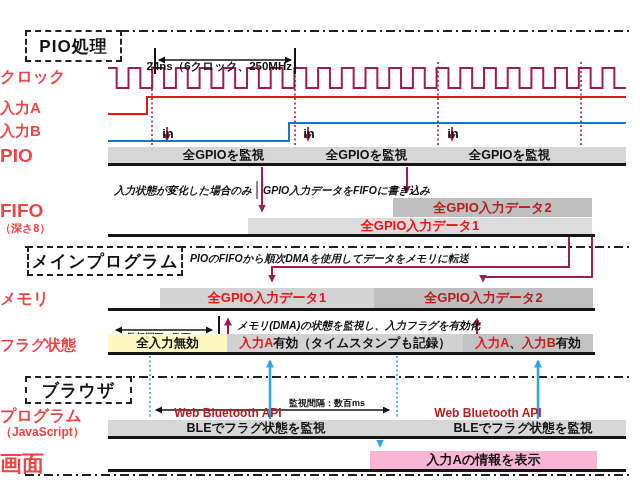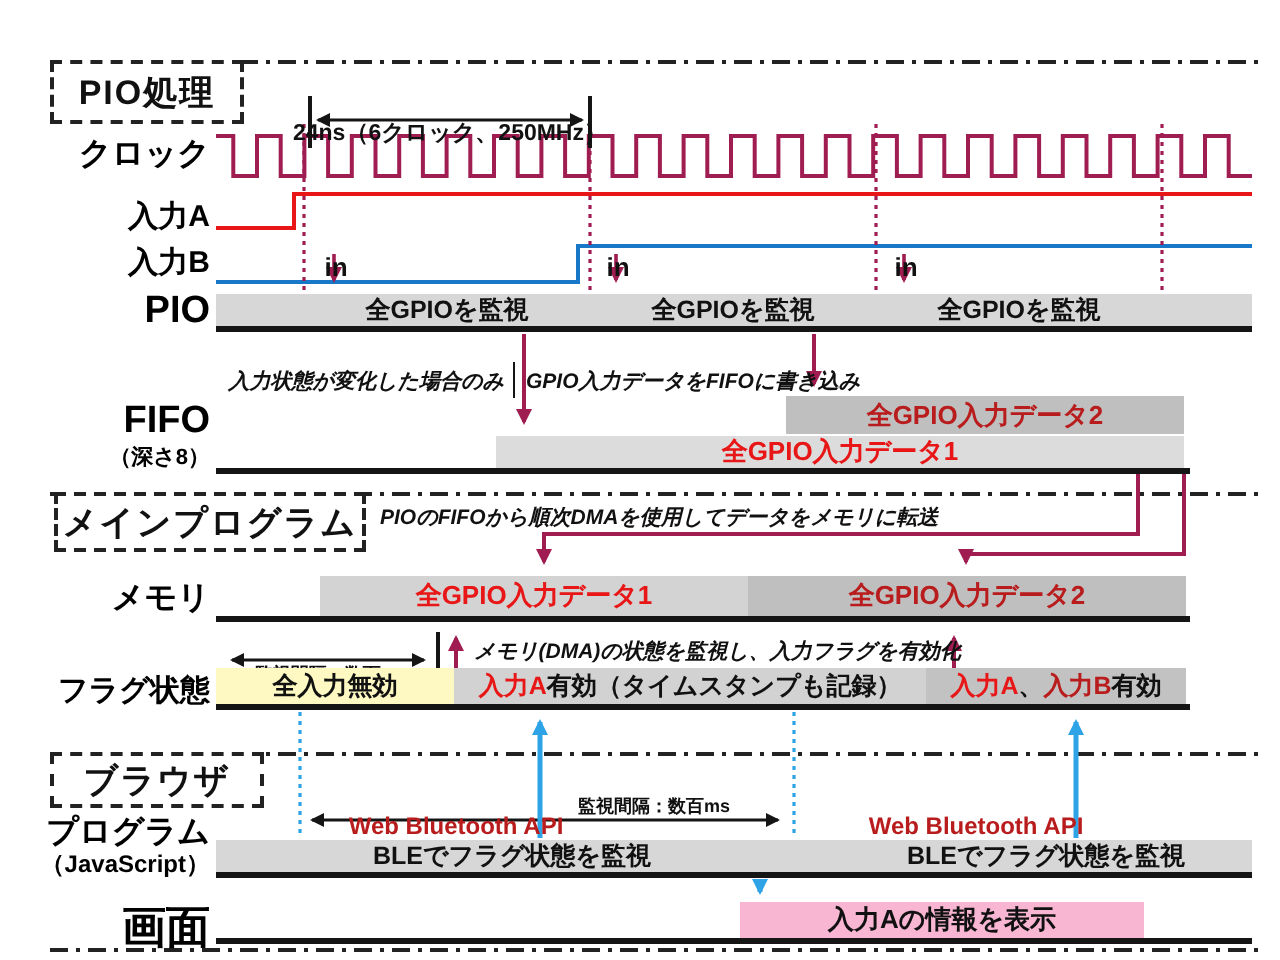--- a/index.html
+++ b/index.html
@@ -2,21 +2,21 @@
 <html><head>
 <meta charset="utf-8">
 <style>
   html,body{margin:0;padding:0;background:#fff;}
   #stage{
     position:relative;width:640px;height:480px;background:#fff;overflow:hidden;
     font-family:"Liberation Sans","DejaVu Sans",sans-serif;font-weight:bold;color:#111;
   }
   #overlay{position:absolute;left:0;top:0;width:640px;height:480px;}
   .abs{position:absolute;}
-  .rowlabel{left:0;width:105px;text-align:right;color:#000000;}
+  .rowlabel{left:0;width:105px;text-align:left;color:#ef4444;}
   .secbox{
     background:#fff;border:2px dashed #222;display:flex;align-items:center;justify-content:center;
     font-size:17px;letter-spacing:1px;z-index:3;
   }
   .bar{display:flex;align-items:center;justify-content:center;font-size:12.5px;}
   .baseline{background:#151515;}
   .ctr{text-align:center;margin-top:16px;}
   .rt{text-align:right;}
   .note{font-size:10.5px;white-space:nowrap;font-style:italic;}
   .tiny{font-size:9px;white-space:nowrap;}
@@ -149,16 +149,16 @@
   <div class="abs baseline" style="left:108px;top:352px;width:487px;height:3px;"></div>
 
   <div class="abs ctr blue" style="left:128px;top:390px;width:200px;font-size:12px;">Web Bluetooth API</div>
   <div class="abs ctr blue" style="left:388px;top:390px;width:200px;font-size:12px;">Web Bluetooth API</div>
   <div class="abs tiny rt" style="left:240px;top:397px;width:125px;">監視間隔：数百ms</div>
 
   <div class="abs" style="left:108px;top:420px;width:518px;height:16px;background:#d7d7d7;border-bottom:3px solid #151515;"></div>
   <div class="abs bar" style="left:108px;top:420px;width:296px;height:16px;font-size:12.5px;">BLEでフラグ状態を監視</div>
   <div class="abs bar" style="left:420px;top:420px;width:206px;height:16px;font-size:12.5px;">BLEでフラグ状態を監視</div>
 
-  <div class="abs bar" style="left:370px;top:451px;width:202px;height:18px;background:#f9b6d2;font-size:13px;">入力Aの情報を表示</div>
+  <div class="abs bar" style="left:370px;top:451px;width:227px;height:18px;background:#f9b6d2;font-size:13px;">入力Aの情報を表示</div>
   <div class="abs baseline" style="left:108px;top:469px;width:518px;height:3px;"></div>
 
 </div>
 
 </body></html>

